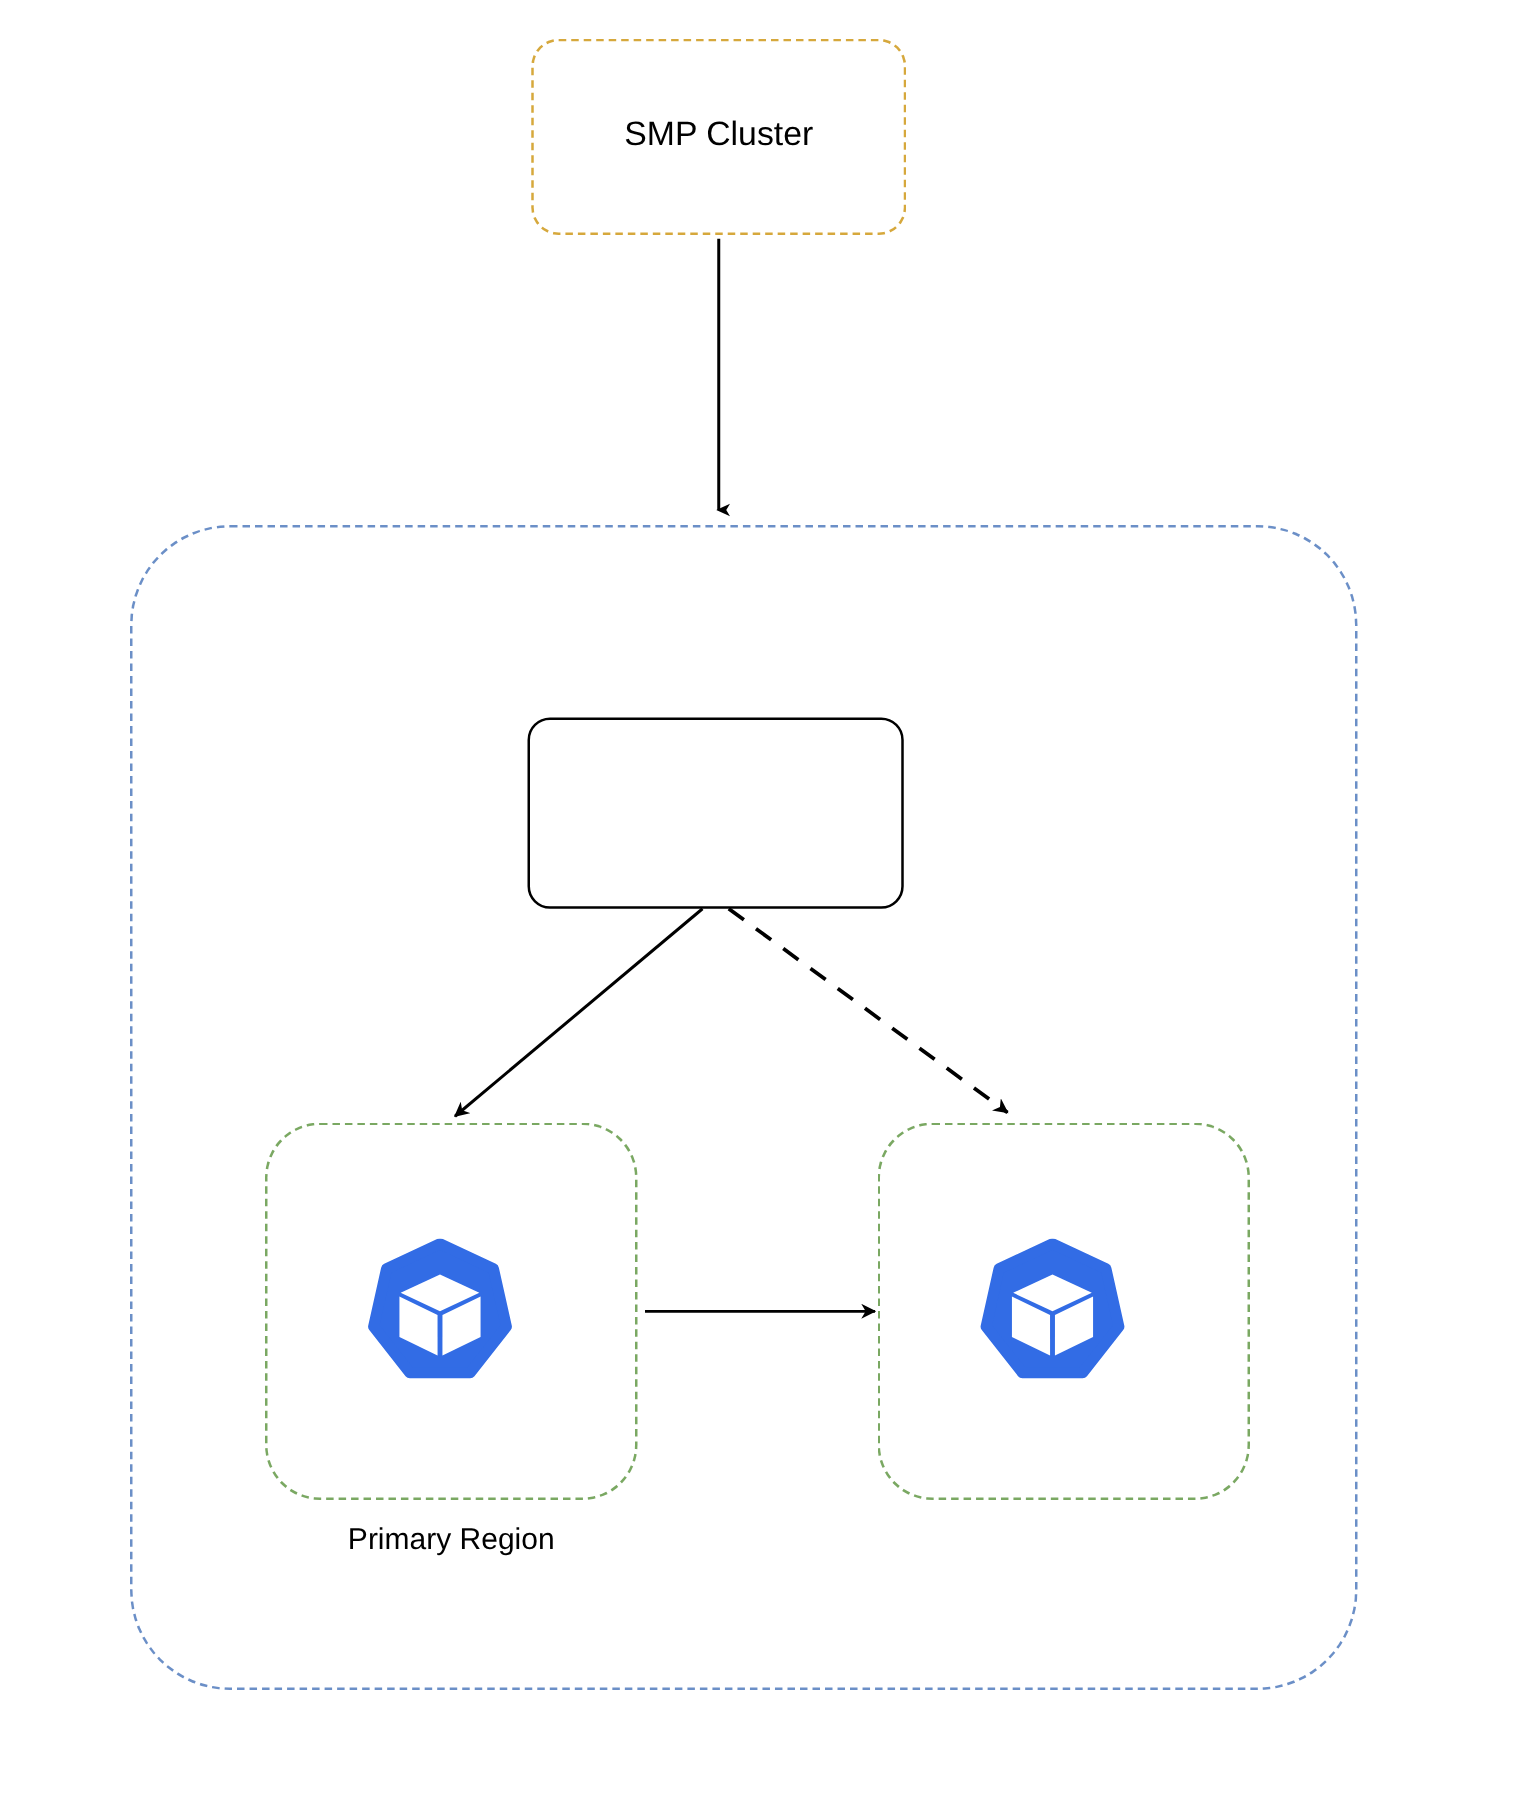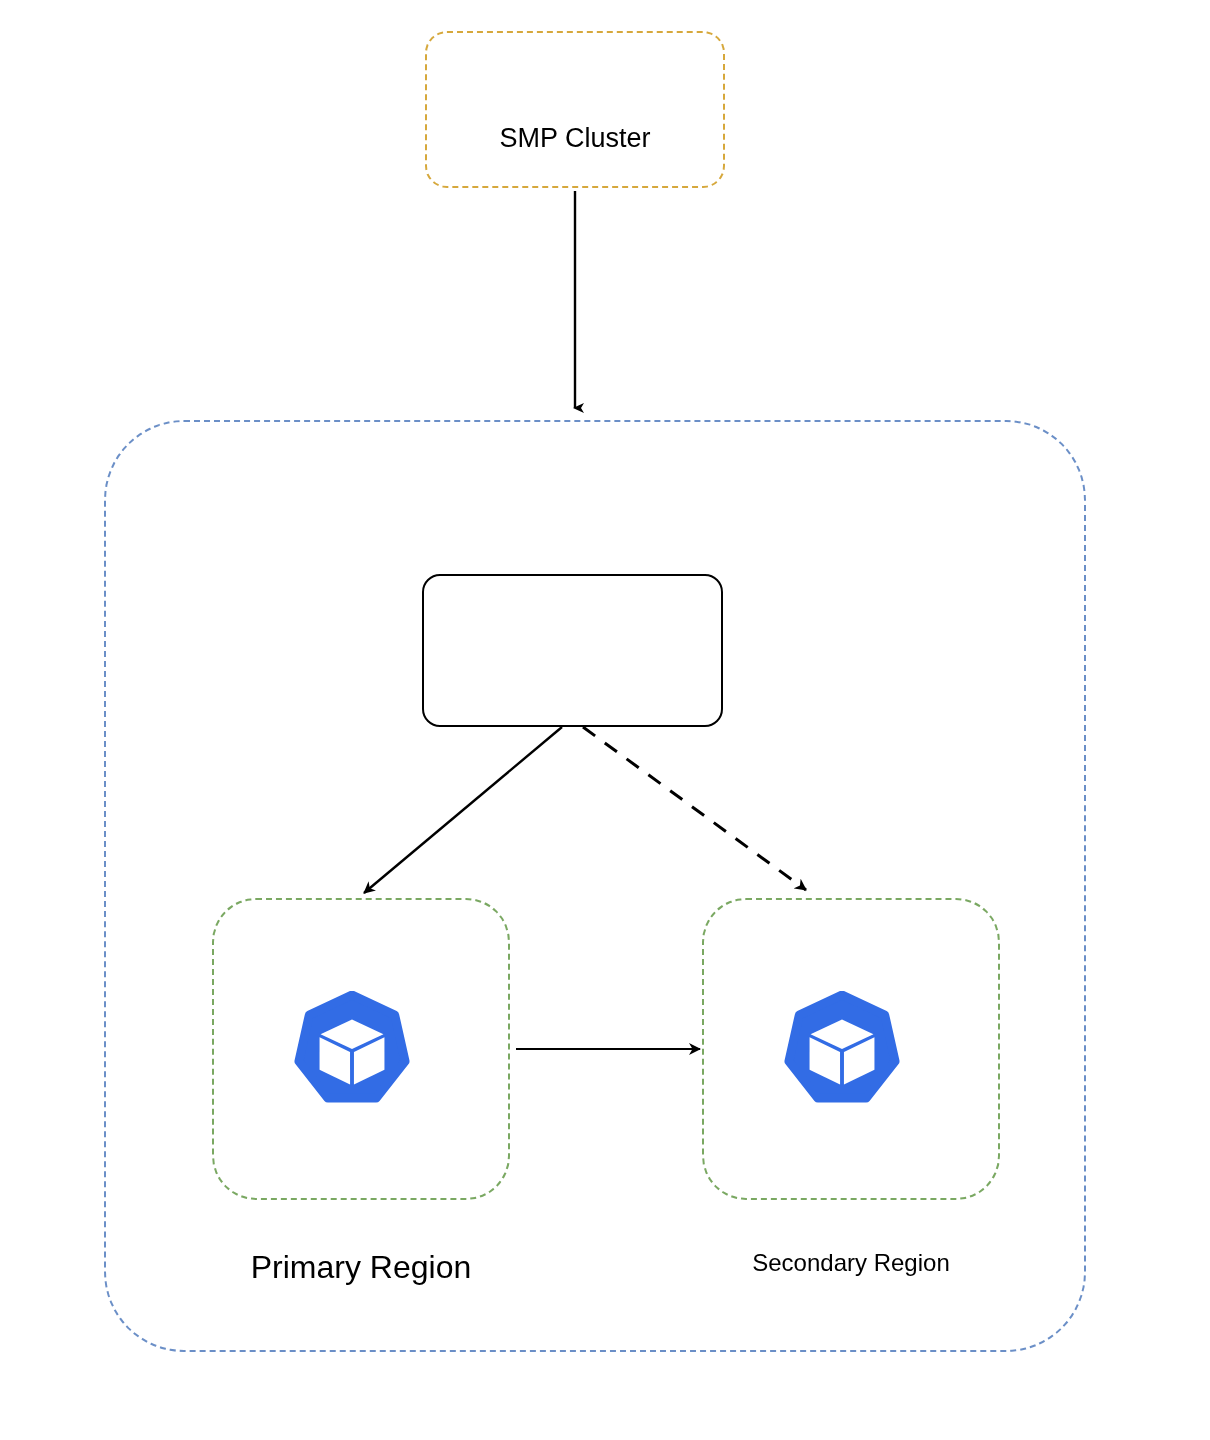--- a/index.html
+++ b/index.html
@@ -70,40 +70,39 @@
     width: 298px;
     height: 302px;
   }
 
   
   .label {
     position: absolute;
     text-align: center;
     white-space: nowrap;
     color: #000000;
-    margin-top: 31px;
   }
 
   .smp-label {
     top: 92px;
     left: 425px;
     width: 300px;
     font-size: 27px;
   }
   .dns-label {
     top: 636px;
     left: 422px;
     width: 301px;
     font-size: 27px;
   }
   .primary-label {
     top: 1218px;
     left: 212px;
     width: 298px;
-    font-size: 32px;
+    font-size: 24px;
   }
   .secondary-label {
     top: 1218px;
     left: 702px;
     width: 298px;
     font-size: 24px;
   }
 
   
   .k8s-icon {
@@ -176,15 +175,14 @@
 
   <div class="box region-box secondary-region-box"></div>
 
   <svg class="k8s-icon k8s-secondary" viewBox="0 0 120 120" xmlns="http://www.w3.org/2000/svg">
     <path d="M60 4 L103.5 24.5 L114 71.5 L84.5 109 L35.5 109 L6 71.5 L16.5 24.5 Z" fill="#326ce5" stroke="#326ce5" stroke-width="9" stroke-linejoin="round"></path>
     <path d="M60 29 L92 44 L60 59 L28 44 Z" fill="#ffffff"></path>
     <path d="M27 47 L58 62 L58 95 L27 80 Z" fill="#ffffff"></path>
     <path d="M93 47 L62 62 L62 95 L93 80 Z" fill="#ffffff"></path>
   </svg>
 
-  <div class="label secondary-label">Secondary Region</div>
 
 </div>
 
 </body></html>

